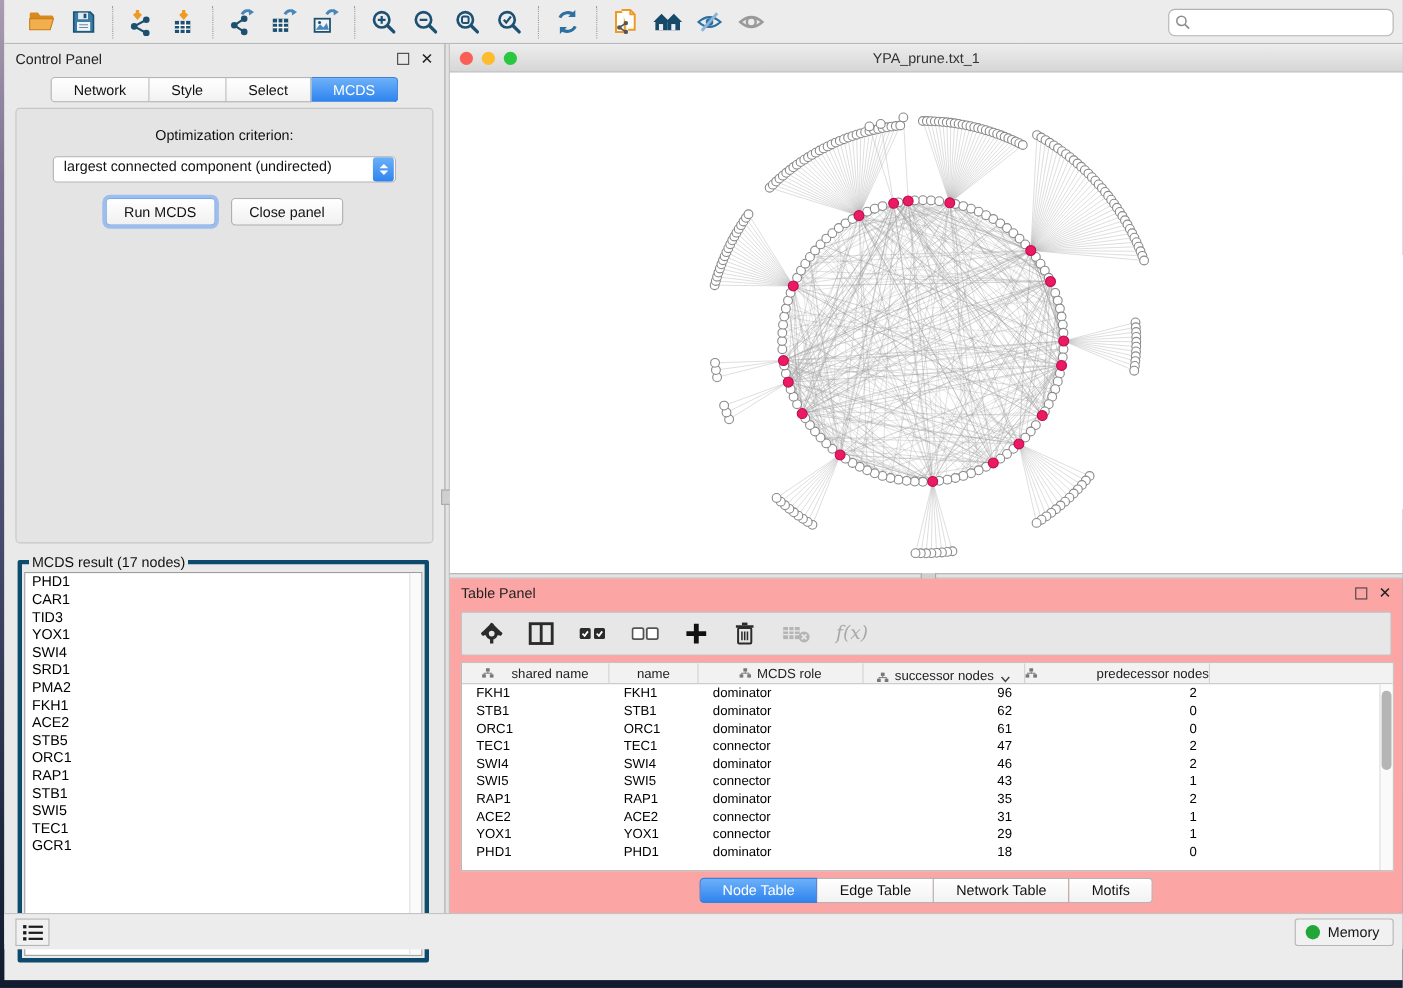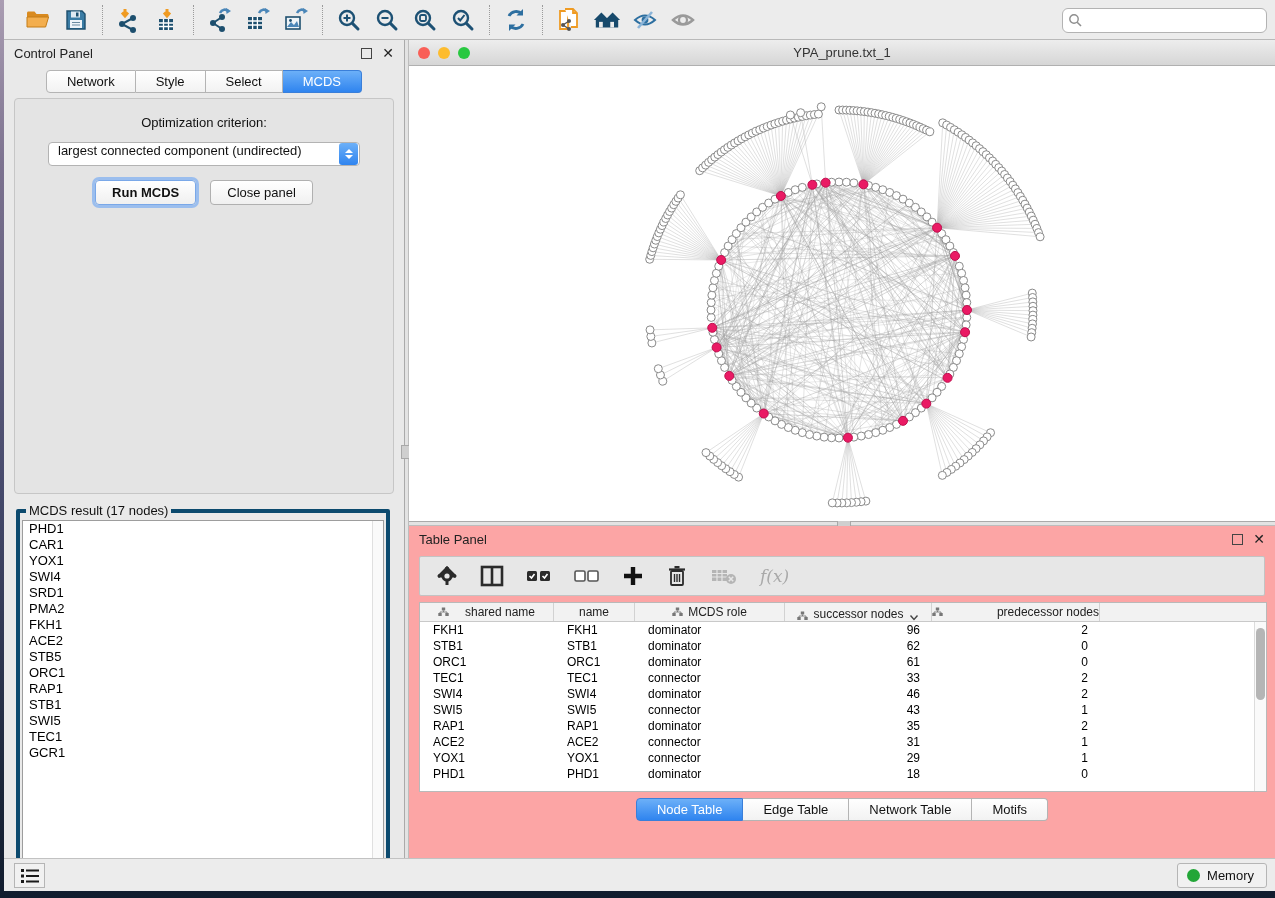--- a/index.html
+++ b/index.html
@@ -37,21 +37,21 @@
   .opt-select { margin:12px auto 0; width:312px; height:24px; background:#fff; border:1px solid #b3b3b3;
     border-radius:4px; display:flex; position:relative; }
   .opt-select .val { flex:1; font-size:13px; padding-left:9px; color:#111; white-space:nowrap; overflow:hidden; }
   .stepper { width:19px; height:22px; margin-right:1px; border-radius:3px; background:linear-gradient(#6cb0f8,#2f84ef);
     display:flex; flex-direction:column; align-items:center; justify-content:center; gap:2px; }
   .tri-up { width:0; height:0; border-left:4px solid transparent; border-right:4px solid transparent; border-bottom:4px solid #fff; }
   .tri-dn { width:0; height:0; border-left:4px solid transparent; border-right:4px solid transparent; border-top:4px solid #fff; }
   .btn-row { display:flex; justify-content:center; gap:14px; margin-top:14px; }
   .mac-btn { font-size:13px; padding:4px 16px; background:linear-gradient(#ffffff,#f0f0f0);
     border:1px solid #b0b0b0; border-radius:4px; color:#111; }
-  .mac-btn.focused { box-shadow:0 0 0 3px rgba(106,165,245,.6); border-color:#7aa8e8;font-weight:bold; }
+  .mac-btn.focused { box-shadow:0 0 0 3px rgba(106,165,245,.6); border-color:#7aa8e8; }
   fieldset.mcds { position:absolute; left:12px; right:14px; top:463px; height:372px; border:4px solid #0c4a6e;
     border-radius:2px; padding:2px; }
   fieldset.mcds legend { font-size:13px; color:#111; padding:0 3px; margin-left:4px; }
   .mcds-list { position:relative; width:100%; height:100%; background:#fff; border:1px solid #9d9d9d; overflow:hidden; }
   .mcds-item { font-size:13px; line-height:16px; padding-left:6px; color:#000; }
   .list-track { position:absolute; right:0; top:0; bottom:0; width:11px; background:#fafafa; border-left:1px solid #e0e0e0; }
 
   
   .vsplit { position:absolute; left:400px; top:40px; width:5px; height:818px; background:#e3e3e3;
     border-left:1px solid #aaa; border-right:1px solid #bdbdbd; }
@@ -82,21 +82,21 @@
     border-right:1px solid #d2d2d2; height:100%; }
   .tbody .tr { display:flex; height:16px; align-items:center; }
   .td { font-size:12px; color:#000; white-space:nowrap; overflow:hidden; }
   .td.l { padding-left:13px; text-align:left; }
   .td.r { padding-right:12px; text-align:right; }
   .tbl-track { position:absolute; right:0; top:19px; bottom:0; width:12px; background:#fafafa; border-left:1px solid #dcdcdc; }
   .tbl-thumb { position:absolute; left:1px; top:6px; width:9px; height:72px; background:#b5b5b5; border-radius:5px; }
   .tp-tabs { position:absolute; left:0; right:0; top:272px; display:flex; justify-content:center; }
 
   
-  .statusbar { position:absolute; left:0; top:858px; width:100%; height:33px; background:#ececec;
+  .statusbar { position:absolute; left:0; top:830px; width:100%; height:33px; background:#ececec;
     border-top:1px solid #c2c2c2; }
   .list-btn { position:absolute; left:10px; top:4px; width:31px; height:25px; background:#f1f1f1;
     border:1px solid #b5b5b5; display:flex; align-items:center; justify-content:center; }
   .mem-btn { position:absolute; right:8px; top:4px; height:25px; padding:0 12px 0 9px; background:#f1f1f1;
     border:1px solid #b5b5b5; border-radius:3px; display:flex; align-items:center; gap:7px; font-size:13px; color:#111; }
   .mem-dot { width:13px; height:13px; border-radius:50%; background:#23a638; }
 </style>
 </head>
 <body>
 
@@ -283,20 +283,21 @@
         <button class="mac-btn focused">Run MCDS</button>
         <button class="mac-btn">Close panel</button>
       </div>
     </div>
     <fieldset class="mcds">
       <legend>MCDS result (17 nodes)</legend>
       <div class="mcds-list" id="mcds-list">
         <div class="list-track"></div>
       <div class="mcds-item">PHD1</div>
           <div class="mcds-item">CAR1</div>
+          <div class="mcds-item">TID3</div>
           <div class="mcds-item">YOX1</div>
           <div class="mcds-item">SWI4</div>
           <div class="mcds-item">SRD1</div>
           <div class="mcds-item">PMA2</div>
           <div class="mcds-item">FKH1</div>
           <div class="mcds-item">ACE2</div>
           <div class="mcds-item">STB5</div>
           <div class="mcds-item">ORC1</div>
           <div class="mcds-item">RAP1</div>
           <div class="mcds-item">STB1</div>
@@ -1257,21 +1258,21 @@
             <div class="td l" style="width: 134px;">ORC1</div>
             <div class="td l" style="width: 81px;">ORC1</div>
             <div class="td l" style="width: 150px;">dominator</div>
             <div class="td r" style="width: 147px;">61</div>
             <div class="td r" style="width: 168px;">0</div>
           </div>
           <div class="tr">
             <div class="td l" style="width: 134px;">TEC1</div>
             <div class="td l" style="width: 81px;">TEC1</div>
             <div class="td l" style="width: 150px;">connector</div>
-            <div class="td r" style="width: 147px;">33</div>
+            <div class="td r" style="width: 147px;">47</div>
             <div class="td r" style="width: 168px;">2</div>
           </div>
           <div class="tr">
             <div class="td l" style="width: 134px;">SWI4</div>
             <div class="td l" style="width: 81px;">SWI4</div>
             <div class="td l" style="width: 150px;">dominator</div>
             <div class="td r" style="width: 147px;">46</div>
             <div class="td r" style="width: 168px;">2</div>
           </div>
           <div class="tr">

